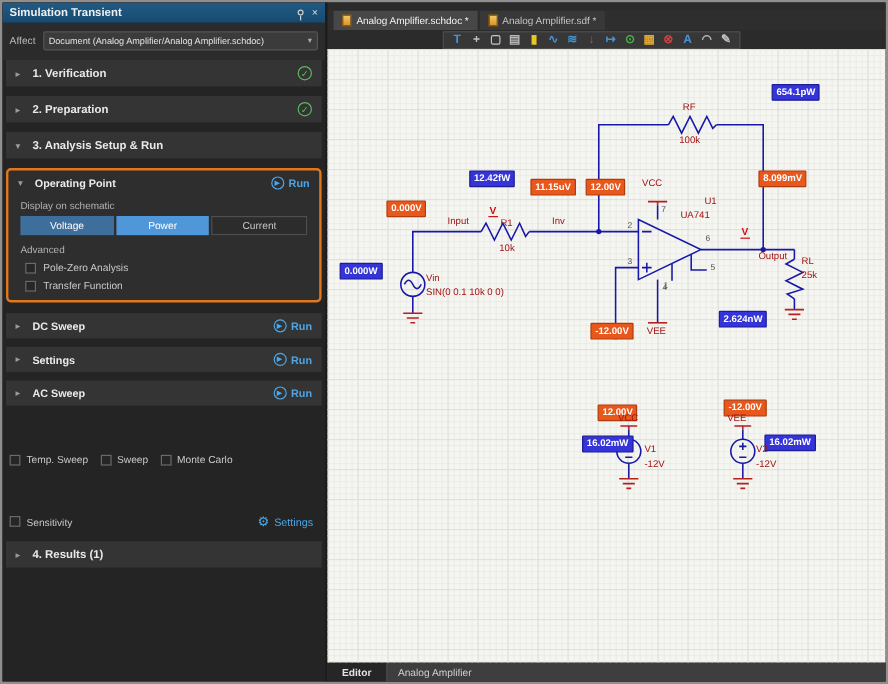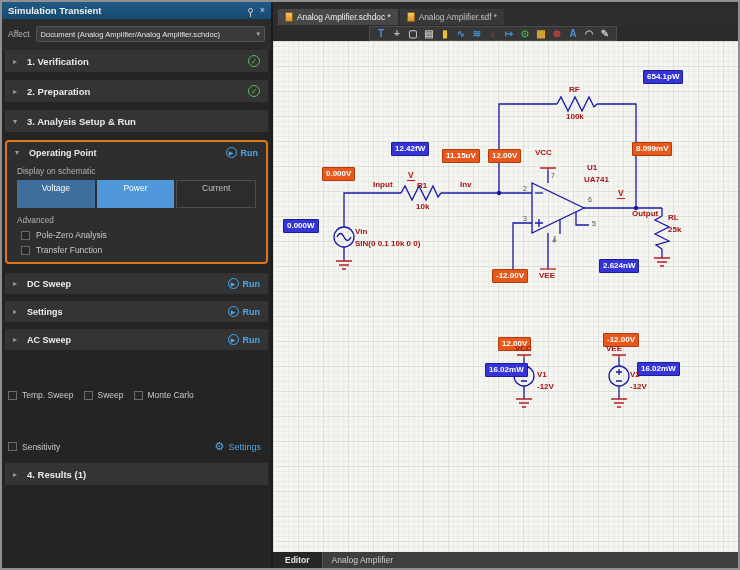--- a/index.html
+++ b/index.html
@@ -57,21 +57,21 @@
   .row-label { color:#ececec; font-size:9px; font-weight:bold; }
   .run-btn { margin-left:auto; display:flex; align-items:center; gap:4px; cursor:pointer; }
   .play-circle {
     width:11px; height:11px; border:1px solid #4da6e8; border-radius:50%;
     color:#4da6e8; font-size:6px; line-height:10px; text-align:center;
   }
   .run-text { color:#4da6e8; font-size:9px; font-weight:bold; }
 
   .op-sub { color:#b2b2b2; font-size:8.3px; margin:3px 10px 4px; }
   .seg { display:flex; gap:2px; margin:0 10px 7px; }
-  .seg-btn { flex:1; height:28px; line-height:16px; text-align:center; font-size:8.5px; color:#fff; cursor:pointer; }
+  .seg-btn { flex:1; height:16px; line-height:16px; text-align:center; font-size:8.5px; color:#fff; cursor:pointer; }
   .seg-voltage { background:#3e6e9c; }
   .seg-power   { background:#4f97d9; }
   .seg-current { background:#2c2c2c; border:1px solid #4e4e4e; color:#c4c4c4; line-height:14px; }
   .cb-row { display:flex; align-items:center; gap:6px; margin:5px 14px 0; }
   .cb-box { width:9px; height:9px; border:1px solid #6a6a6a; background:#262626; flex:none; }
   .cb-label { color:#c9c9c9; font-size:8.5px; white-space:nowrap; }
 
   .analysis-row {
     height:21px; background:#343434; margin:0 3px 7px;
     display:flex; align-items:center; padding:0 8px; gap:7px;
@@ -117,21 +117,21 @@
     background-size:25px 25px, 25px 25px, 5px 5px, 5px 5px;
   }
   .canvas svg { position:absolute; left:0; top:0; }
 
   .ann {
     position:absolute; font-size:8px; font-weight:bold; color:#fff;
     padding:1px 3px; border-radius:1px; white-space:nowrap; line-height:10px; cursor:pointer;
   }
   .ann-v { background:#e8581c; border:1px solid #b03c0c; }
   .ann-p { background:#3434d8; border:1px solid #1d1d96; }
-  .slabel { position:absolute; font-size:8px; color:#a31414; white-space:nowrap; line-height:9px; cursor:pointer;font-weight:bold; }
+  .slabel { position:absolute; font-size:8px; color:#a31414; white-space:nowrap; line-height:9px; cursor:pointer; }
   .pinnum { position:absolute; font-size:7px; color:#4f4f4f; line-height:8px; }
   .probe {
     position:absolute; font-size:8.5px; font-weight:bold; color:#cc1111;
     border-bottom:1.5px solid #cc1111; line-height:9px; padding:0 1px; cursor:pointer;
   }
 
   .status-bar { height:16px; background:#3e3e3e; display:flex; align-items:center; }
   .editor-tab {
     height:16px; background:#262626; color:#e4e4e4; font-size:8.5px;
     display:flex; align-items:center; padding:0 12px; border-right:1px solid #555; cursor:pointer;font-weight:bold;
@@ -381,21 +381,21 @@
       <div class="probe" style="left:134px;top:130px">V</div>
       <div class="probe" style="left:344px;top:148px">V</div>
 
       <div class="slabel" style="left:144px;top:140px">R1</div>
       <div class="slabel" style="left:143px;top:161px">10k</div>
       <div class="slabel" style="left:296px;top:44px">RF</div>
       <div class="slabel" style="left:293px;top:71px">100k</div>
       <div class="slabel" style="left:395px;top:172px">RL</div>
       <div class="slabel" style="left:395px;top:184px">25k</div>
       <div class="slabel" style="left:314px;top:122px">U1</div>
-      <div class="slabel" style="left:311px;top:134px">UA741</div>
+      <div class="slabel" style="left:294px;top:134px">UA741</div>
       <div class="slabel" style="left:82px;top:186px">Vin</div>
       <div class="slabel" style="left:82px;top:198px">SIN(0 0.1 10k 0 0)</div>
       <div class="slabel" style="left:242px;top:303px">VCC</div>
       <div class="slabel" style="left:264px;top:329px">V1</div>
       <div class="slabel" style="left:264px;top:341px">-12V</div>
       <div class="slabel" style="left:333px;top:303px">VEE</div>
       <div class="slabel" style="left:357px;top:329px">V2</div>
       <div class="slabel" style="left:357px;top:341px">-12V</div>
 
       <div class="pinnum" style="left:250px;top:144px">2</div>

